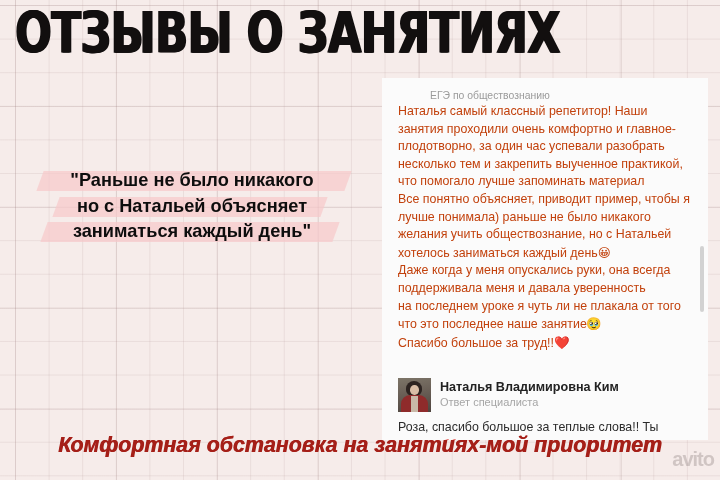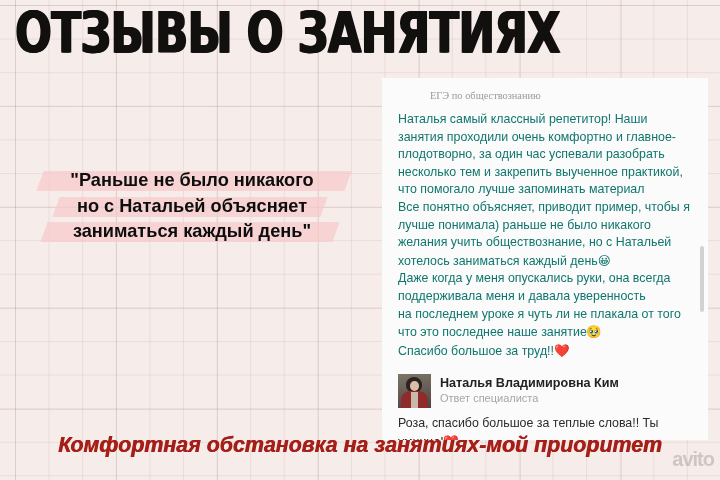--- a/index.html
+++ b/index.html
@@ -106,39 +106,38 @@
     background: #fbfbfb;
     overflow: hidden;
   }
   .review-inner {
     padding: 11px 16px 0 16px;
   }
   .review-subject {
     font-size: 10.4px;
     line-height: 14px;
     color: #9a9a9a;
-    margin-bottom: 8px;
-    font-family: Liberation Serif, serif;
+    font-family: Liberation Sans, sans-serif;
     padding-left: 32px;
   }
   .review-body {
     font-size: 12.4px;
     line-height: 17.6px;
-    color: #0f766e;
+    color: #c2410c;
     font-family: "Liberation Sans", sans-serif;
     white-space: pre-wrap;
     word-wrap: break-word;
   }
   .emoji {
     font-family: "DejaVu Sans", sans-serif;
     font-size: 12.5px;
   }
 
   .reply-block {
-    margin-top: 14px;
+    margin-top: 26px;
     padding-bottom: 6px;
   }
   .reply-head {
     display: flex;
     align-items: flex-start;
     gap: 9px;
   }
   .avatar {
     width: 33px;
     height: 34px;

